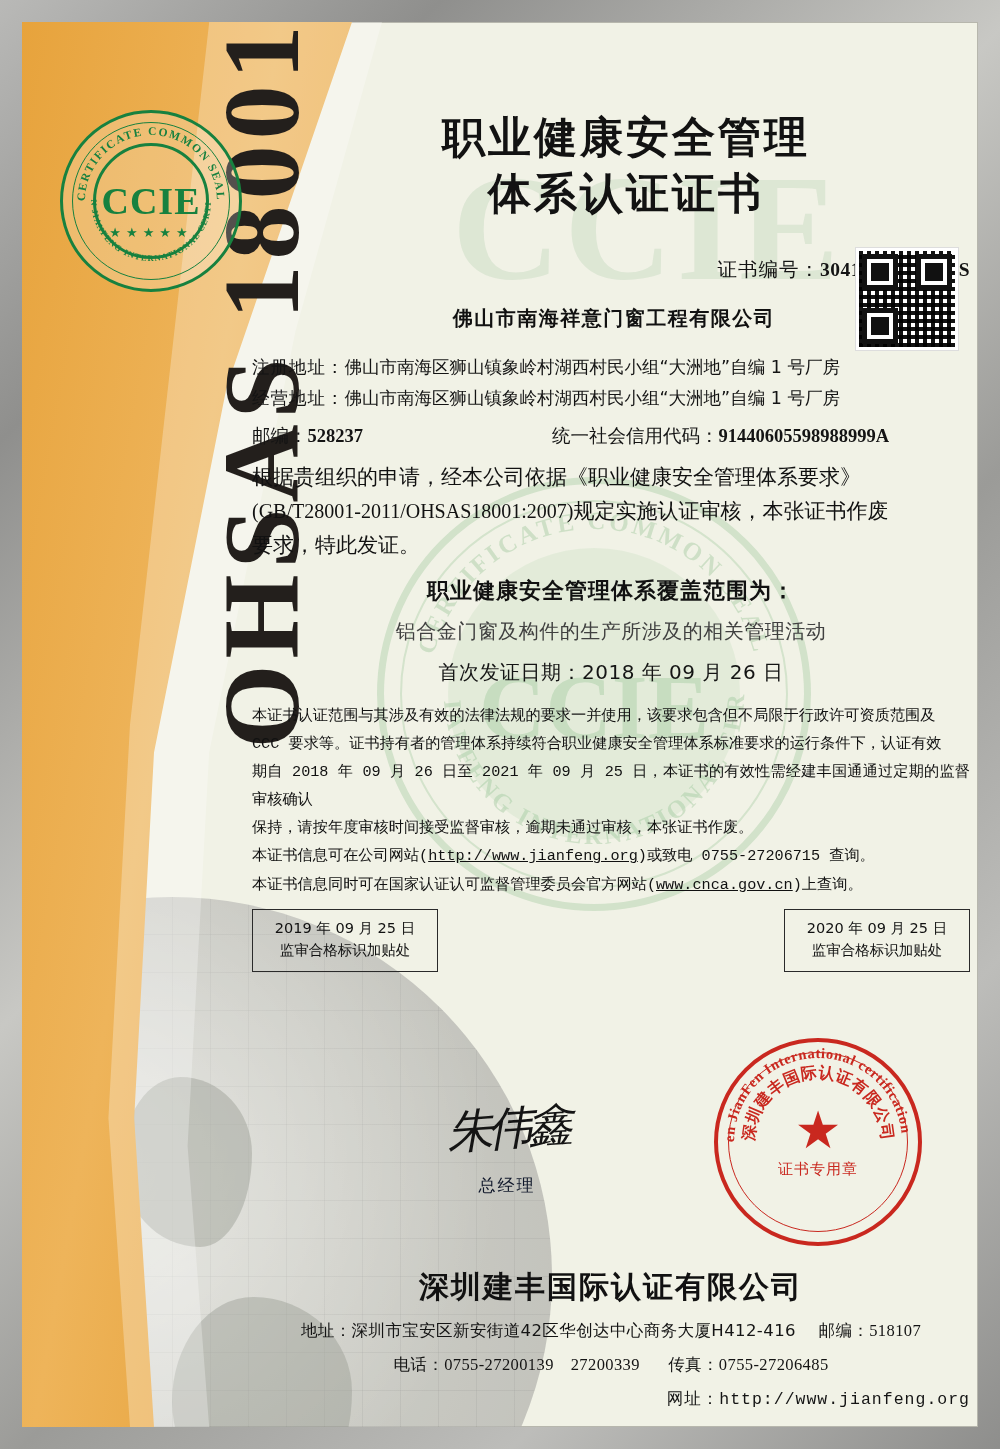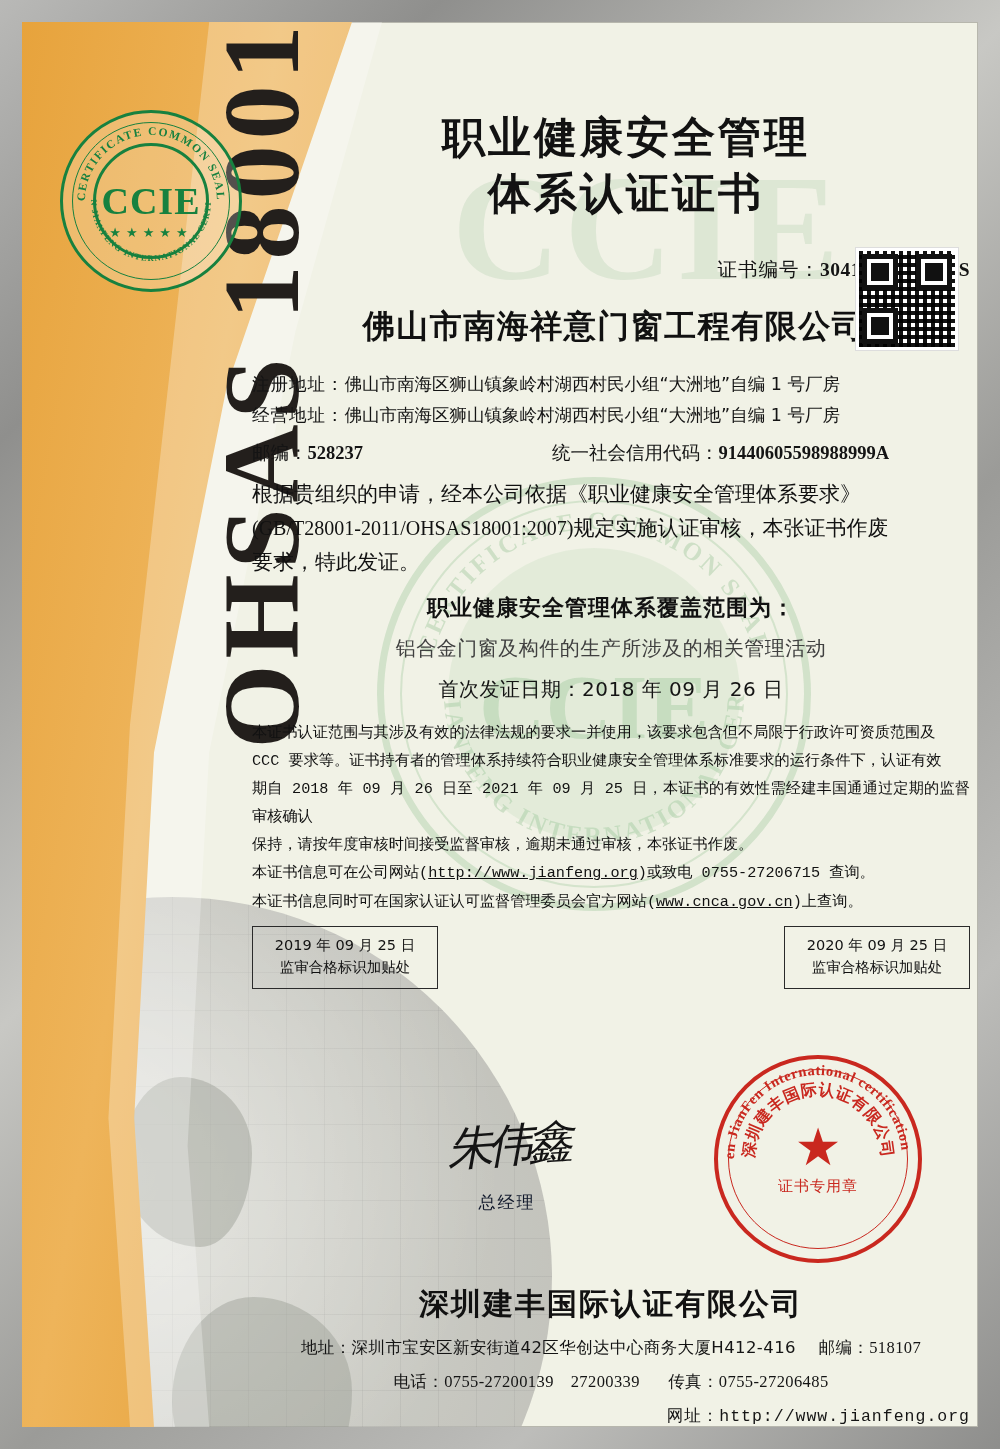--- a/index.html
+++ b/index.html
@@ -240,21 +240,21 @@
     font-size: 19.5px;
     color: #141414;
   }
   .cert-no .label { letter-spacing: 1px; }
   .cert-no .value { font-family: "Liberation Serif", serif; font-weight: bold; letter-spacing: .5px; }
   .company {
     margin-top: 22px;
     text-align: center;
     font-family: "DejaVu Sans", sans-serif;
     font-weight: bold;
-    font-size: 32px;
+    font-size: 20px;
     letter-spacing: 1.5px;
     color: #111;
     padding-left: 6px;
   }
   .addr-block {
     margin-top: 20px;
     font-family: "DejaVu Sans", sans-serif;
     font-size: 17.5px;
     color: #141414;
     line-height: 1.80;

